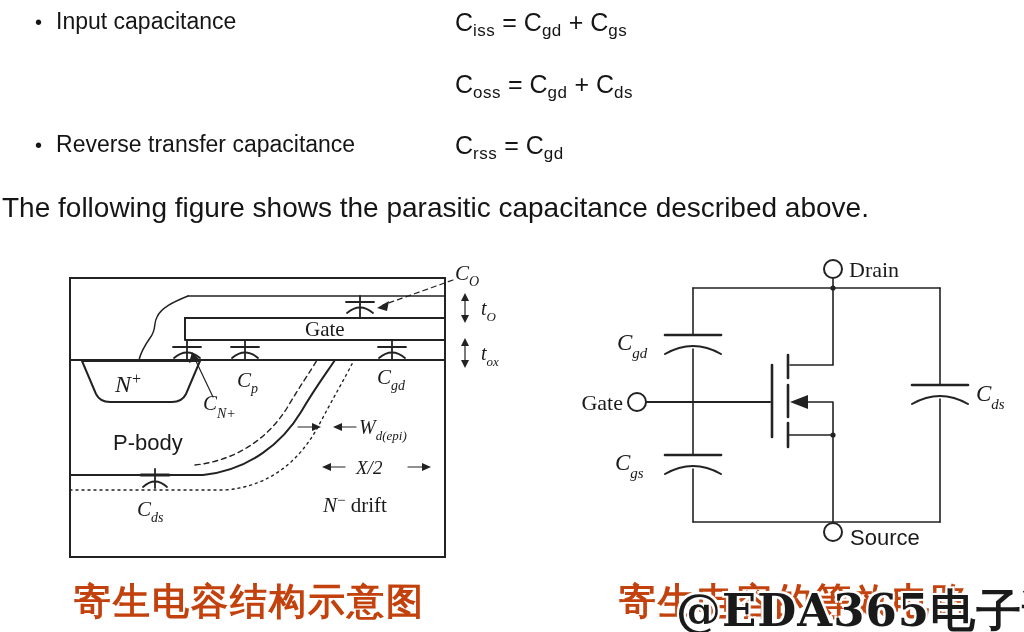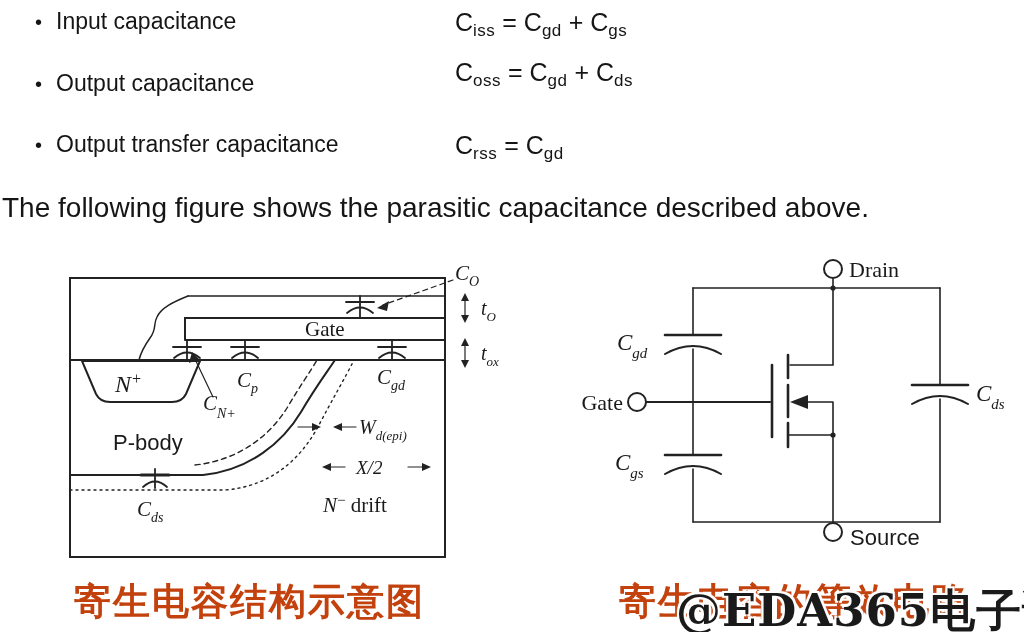--- a/index.html
+++ b/index.html
@@ -26,29 +26,26 @@
 
 <div id="screen">
 
   <div class="brow" style="top:8px">
     <span class="bdot">•</span><span class="blabel">Input capacitance</span>
   </div>
   <div class="formula" style="top:8px">
     <span>C</span><span class="sb">iss</span><span> = C</span><span class="sb">gd</span><span> + C</span><span class="sb">gs</span>
   </div>
 
-  <div class="brow" style="top:70px">
-    <span class="bdot">•</span><span class="blabel">Output capacitance</span>
-  </div>
-  <div class="formula" style="top:58px">
+  <div class="formula" style="top:70px">
     <span>C</span><span class="sb">oss</span><span> = C</span><span class="sb">gd</span><span> + C</span><span class="sb">ds</span>
   </div>
 
   <div class="brow" style="top:131px">
-    <span class="bdot">•</span><span class="blabel">Output transfer capacitance</span>
+    <span class="bdot">•</span><span class="blabel">Reverse transfer capacitance</span>
   </div>
   <div class="formula" style="top:131px">
     <span>C</span><span class="sb">rss</span><span> = C</span><span class="sb">gd</span>
   </div>
 
   <div class="para">The following figure shows the parasitic capacitance described above.</div>
 
   <svg class="figsvg" style="left:55px;top:250px" width="475" height="320" viewBox="0 0 475 320" fill="none" stroke="#222" stroke-width="2" stroke-linecap="round">
 
     <g>

